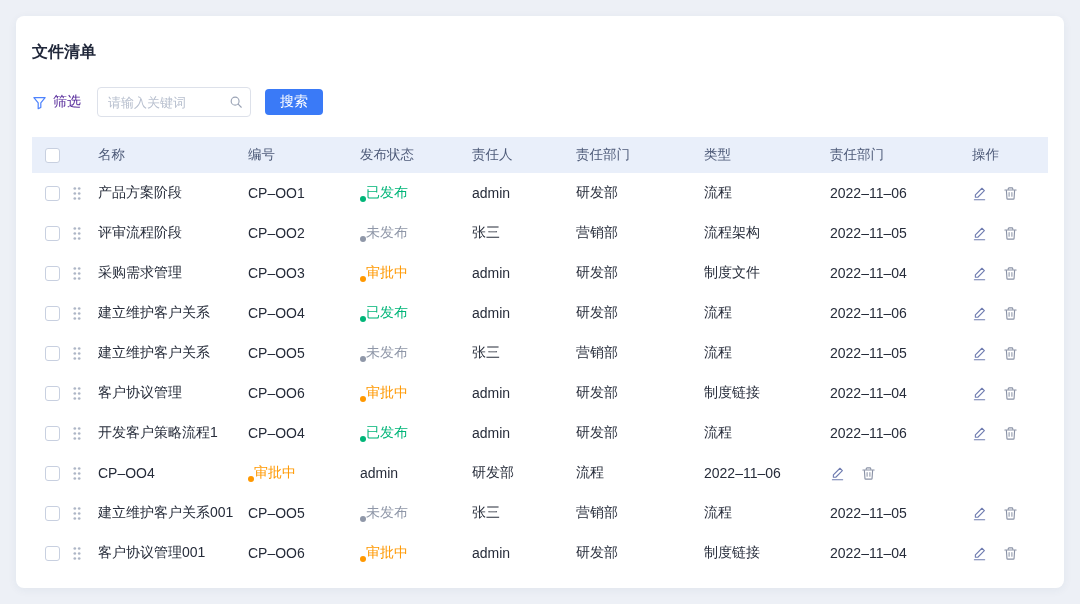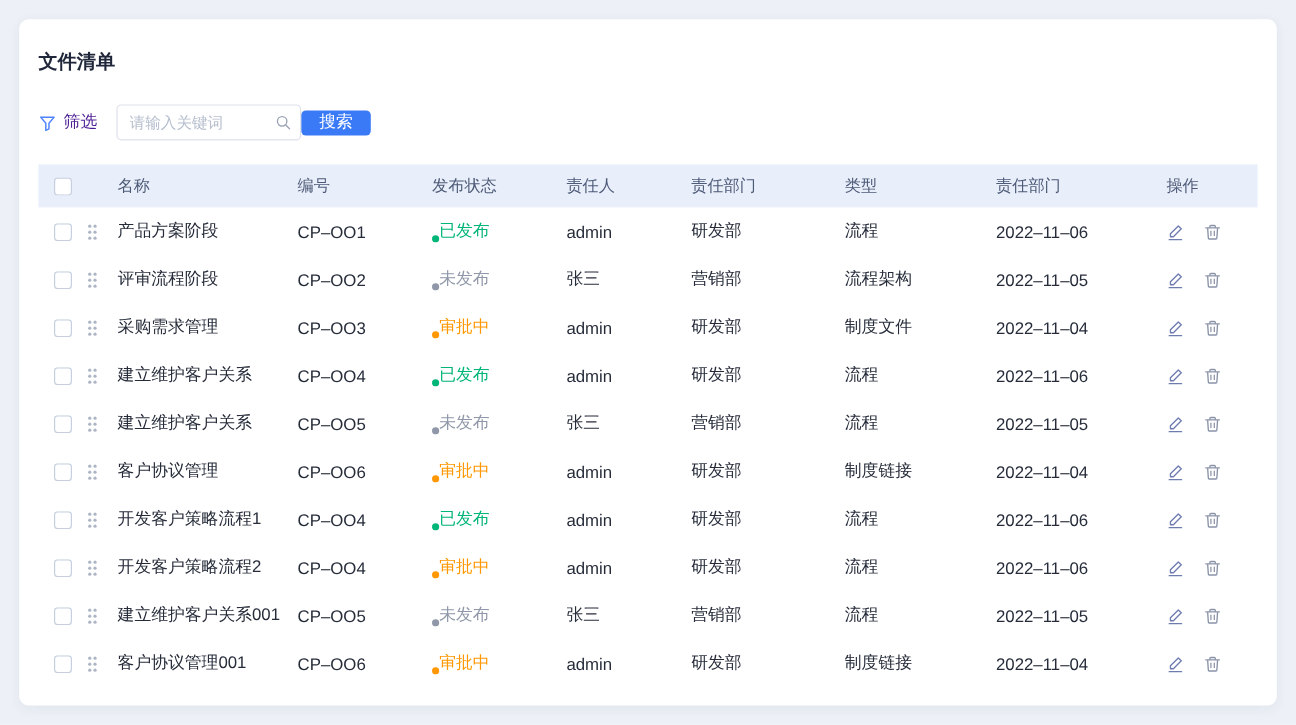--- a/index.html
+++ b/index.html
@@ -11,30 +11,30 @@
   }
   .card{
     position:absolute;left:16px;top:16px;right:16px;bottom:16px;
     background:#ffffff;border-radius:8px;
     box-shadow:0 2px 10px rgba(40,60,110,.06);
     padding:20px 16px;
   }
   .title{font-size:16px;font-weight:700;color:#20273a;margin:6px 0 24px;}
   .toolbar{display:flex;align-items:center;margin-bottom:20px;}
   .filter{display:flex;align-items:center;gap:6px;font-size:14px;color:#4c1d95;cursor:pointer;margin-right:16px;}
-  .search-wrap{position:relative;}
+  .search-wrap{position:relative;margin-right:14px;}
   .search-input{
     width:154px;height:30px;border:1px solid #dde1ea;border-radius:4px;
     padding:0 30px 0 10px;font-size:13px;color:#333;outline:none;
     font-family:inherit;background:#fff;
   }
   .search-input::placeholder{color:#b7bfce}
   .search-icon{position:absolute;right:8px;top:50%;transform:translateY(-50%);display:flex;}
   .btn-search{
-    height:21px;min-width:58px;padding:0 15px;background:var(--accent,#3a7af7);
+    height:26px;min-width:58px;padding:0 15px;background:var(--accent,#3a7af7);
     border:none;border-radius:4px;color:#fff;font-size:14px;cursor:pointer;
     font-family:inherit;
   }
   .grid{
     display:grid;
     grid-template-columns:40px 26px 150px 112px 112px 104px 128px 126px 142px 60px;
     align-items:center;
   }
   .thead{
     background:var(--header-bg,#e9effa);
@@ -438,21 +438,20 @@
                   <circle cx="2.8" cy="2.5" r="1.35"></circle>
                   <circle cx="7.2" cy="2.5" r="1.35"></circle>
                   <circle cx="2.8" cy="7.5" r="1.35"></circle>
                   <circle cx="7.2" cy="7.5" r="1.35"></circle>
                   <circle cx="2.8" cy="12.5" r="1.35"></circle>
                   <circle cx="7.2" cy="12.5" r="1.35"></circle>
                 </g>
               </svg>
             </span>
           </div>
-          <div class="td c-name">开发客户策略流程2</div>
           <div class="td c-code">CP–OO4</div>
           <div class="td c-status">
             <span class="dot reviewing"></span>
             <span class="status-text reviewing">审批中</span>
           </div>
           <div class="td c-owner">admin</div>
           <div class="td c-dept">研发部</div>
           <div class="td c-type">流程</div>
           <div class="td c-date">2022–11–06</div>
           <div class="td c-actions">

